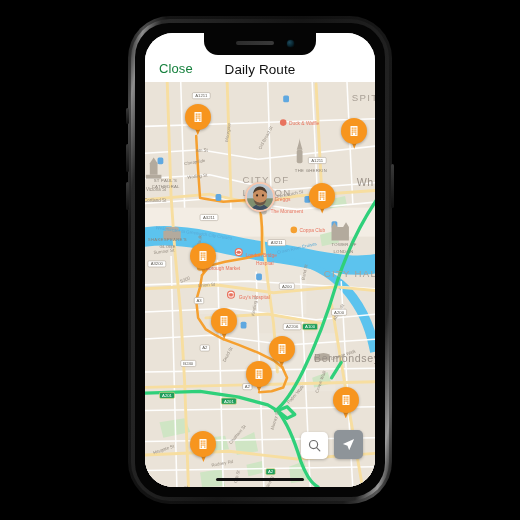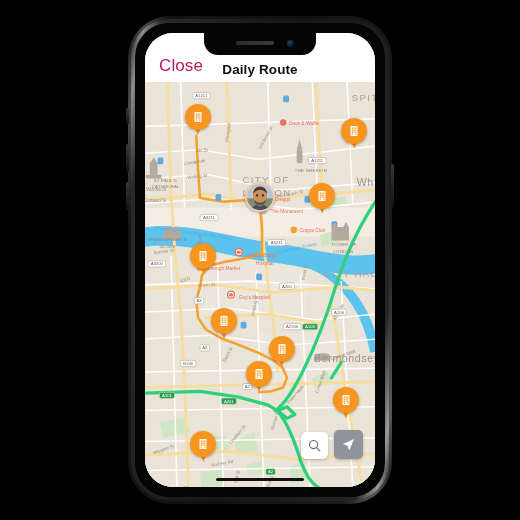--- a/index.html
+++ b/index.html
@@ -32,22 +32,22 @@
   }
   .speaker{position:absolute;left:32px;top:8px;width:38px;height:4px;border-radius:3px;
     background:linear-gradient(90deg,#2c2c2c,#3a3a3a);}
   .camera{position:absolute;right:22px;top:7px;width:7px;height:7px;border-radius:50%;
     background:radial-gradient(circle at 35% 35%,#1d4a5c,#07222c 60%,#000 100%);
     box-shadow:0 0 1px #0a3744;}
 
   
   .navbar{position:absolute;left:0;top:0;width:100%;height:49px;background:#fff;z-index:30;
     display:flex;align-items:flex-end;padding-bottom:5px;box-sizing:border-box;}
-  .nav-close{position:absolute;left:14px;bottom:6px;font-size:17px;color:#be185d;letter-spacing:.1px;cursor:pointer;}
-  .nav-title{width:100%;text-align:center;font-size:13.5px;font-weight:bold;color:#111;letter-spacing:.1px;}
+  .nav-close{position:absolute;left:14px;bottom:6px;font-size:13px;color:#15803d;letter-spacing:.1px;cursor:pointer;}
+  .nav-title{width:100%;text-align:center;font-size:13.5px;font-weight:normal;color:#111;letter-spacing:.1px;}
 
   
   .map{position:absolute;left:0;top:49px;right:0;bottom:0;overflow:hidden;background:#f3ede4;}
   .mapsvg{position:absolute;left:0;top:0;width:100%;height:100%;display:block;}
   .mlabel-big{font-family:"Liberation Sans",sans-serif;fill:#a9a096;font-size:10px;letter-spacing:1.3px;}
   .mlabel-place{font-family:"Liberation Sans",sans-serif;fill:#9b9289;font-size:11px;letter-spacing:.6px;}
   .mlabel-street{font-size:4.6px;fill:#978e83;font-family:"Liberation Sans",sans-serif;}
   .mlabel-water{font-size:4.6px;fill:#58a9d6;font-family:"Liberation Sans",sans-serif;}
   .mlabel-poi{font-size:5px;fill:#e8735e;font-family:"Liberation Sans",sans-serif;}
   .mlabel-land{font-size:4.4px;fill:#8a8278;font-family:"Liberation Sans",sans-serif;letter-spacing:.3px;}

